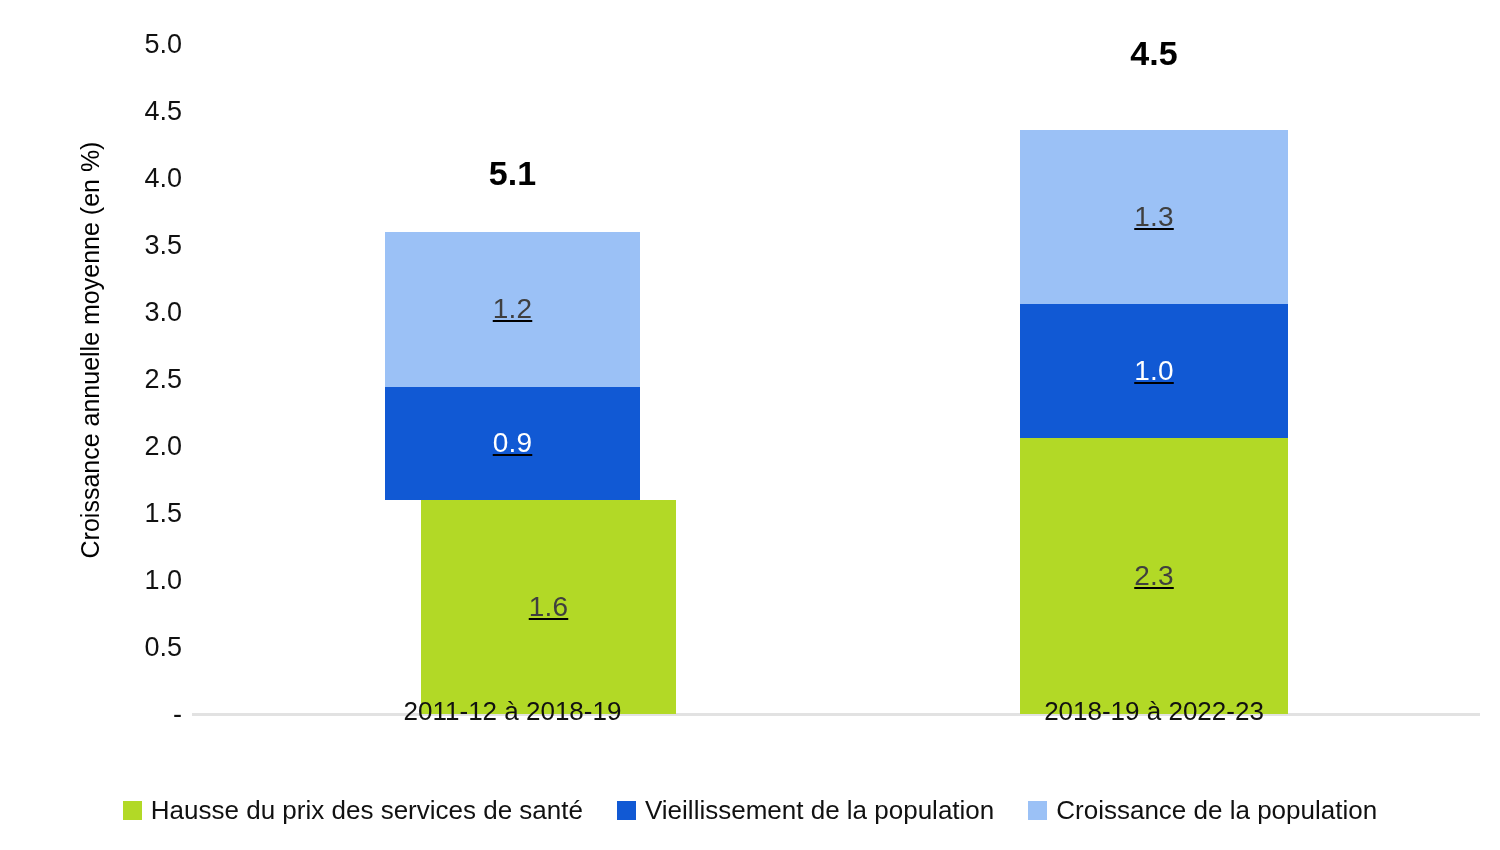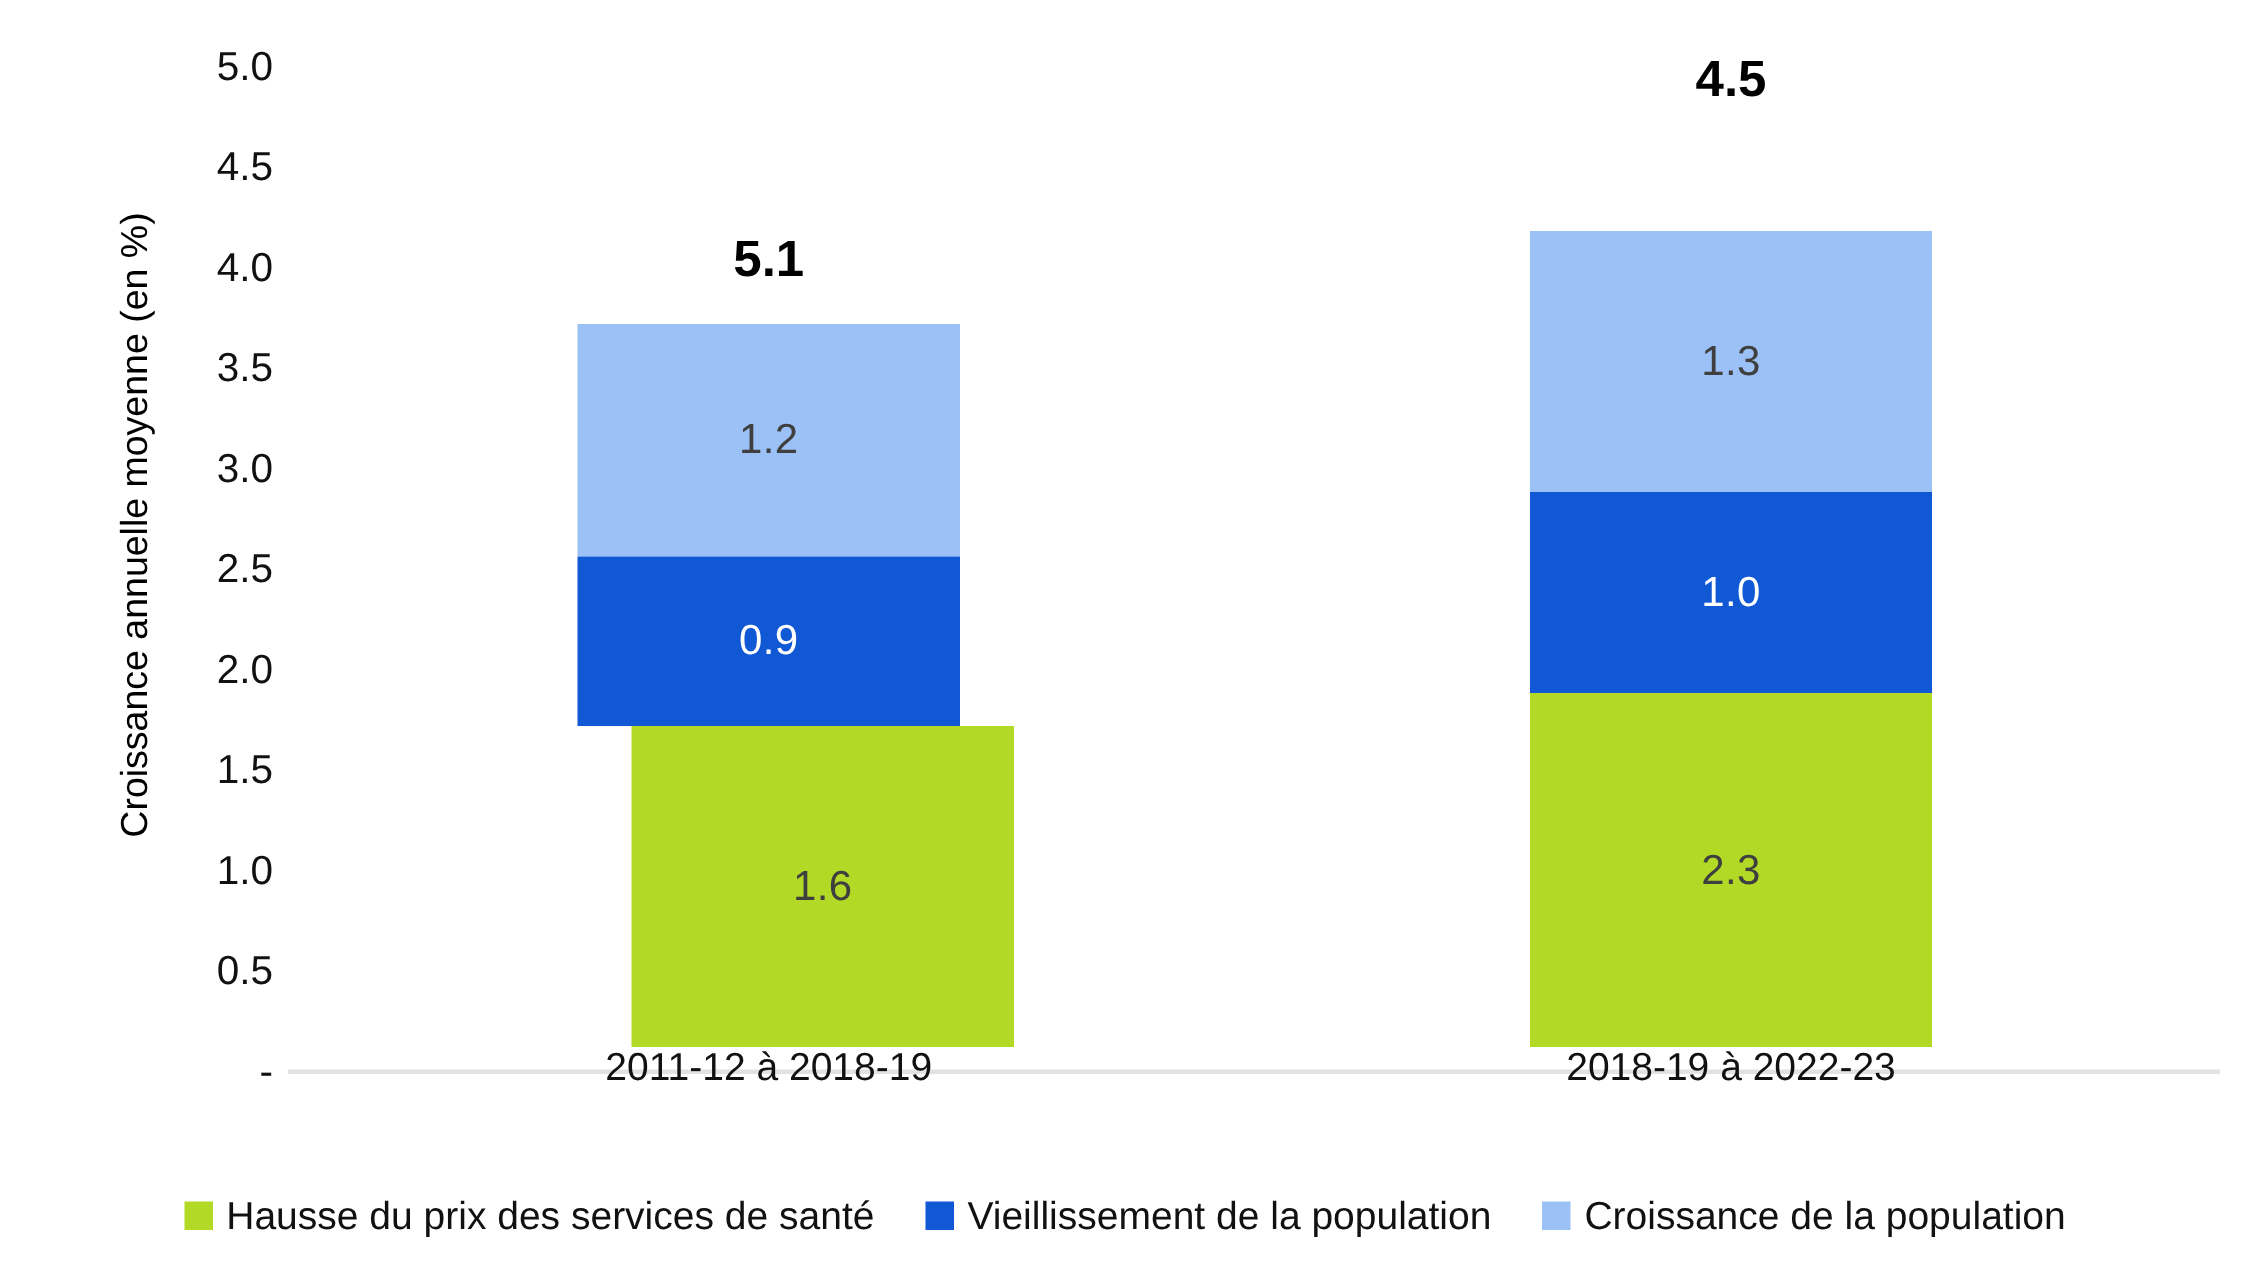--- a/index.html
+++ b/index.html
@@ -76,23 +76,24 @@
   }
 
   
   .bar-group {
     position: absolute;
     bottom: 0px;
     height: 670px;
   }
   .bar-stack {
     position: absolute;
-    bottom: 16px;
+    bottom: 0;
     left: 0;
     width: 100%;
+    text-decoration: underline;
   }
   .segment {
     position: relative;
     width: 100%;
     display: flex;
     align-items: center;
     justify-content: center;
   }
   .segment-label {
     font-size: 28px;
@@ -196,21 +197,21 @@
         <div class="bar-total" style="bottom: 523.8px;">5.1</div>
       </div>
       <div class="bar-group" style="left: 828px; width: 268px;">
         <div class="bar-stack">
           <div class="segment seg-ltblue" style="height: 174.2px;">
             <span class="segment-label label-dark">1.3</span>
           </div>
           <div class="segment seg-blue" style="height: 134px;">
             <span class="segment-label label-light">1.0</span>
           </div>
-          <div class="segment seg-green" style="height: 236px;">
+          <div class="segment seg-green" style="height: 276px;">
             <span class="segment-label label-dark">2.3</span>
           </div>
         </div>
         <div class="bar-total" style="bottom: 644.4px;">4.5</div>
       </div>
     </div>
 
   <div class="cat-labels">
       <div class="cat-label" style="left: 295px; width: 435px;">2011-12 à 2018-19</div>
       <div class="cat-label" style="left: 930px; width: 448px;">2018-19 à 2022-23</div>

